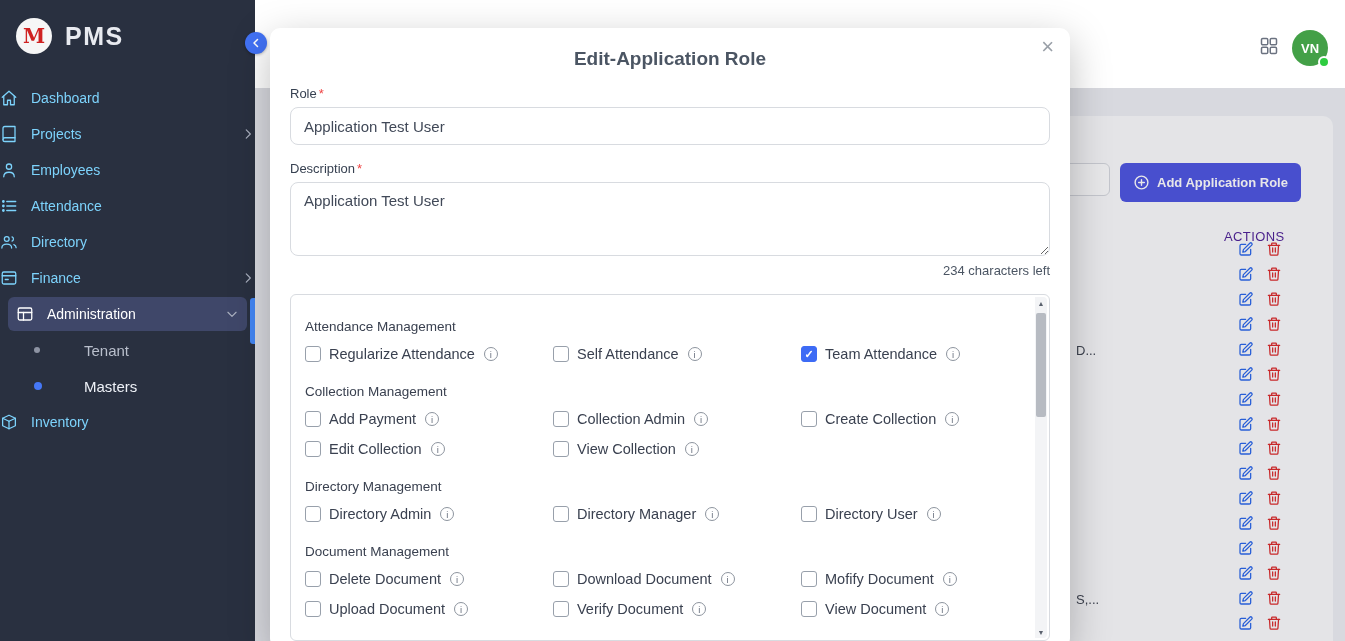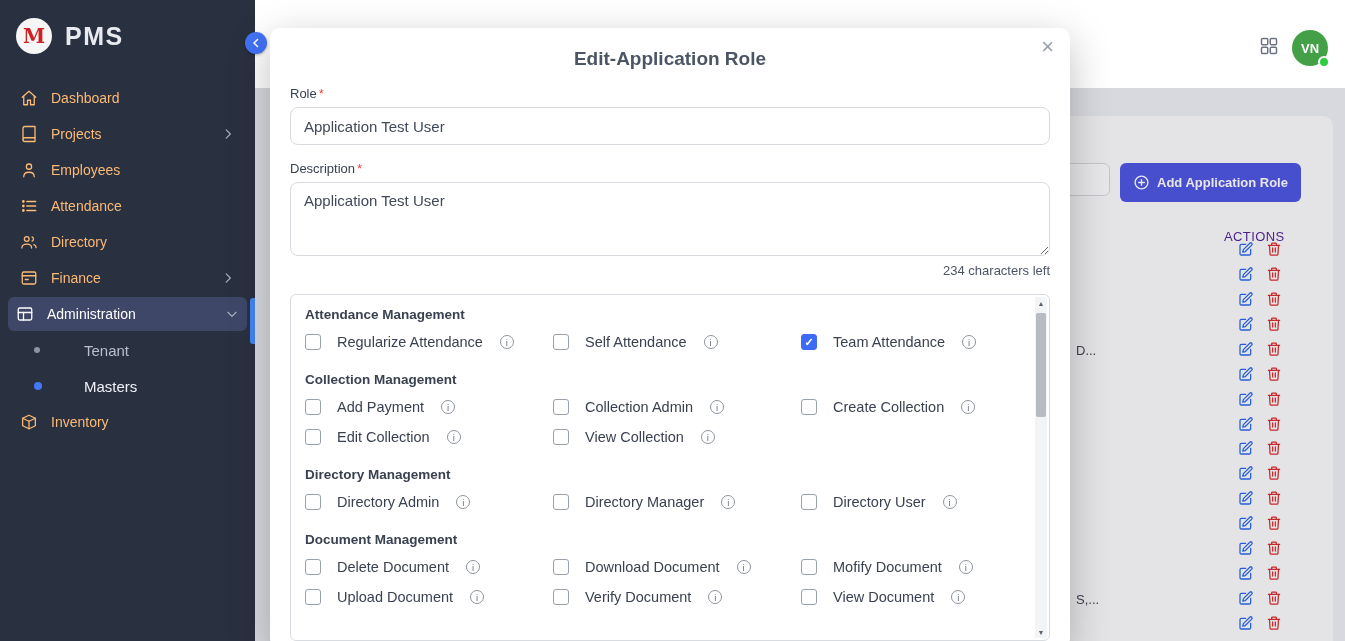--- a/index.html
+++ b/index.html
@@ -13,22 +13,22 @@
   
   .sidebar { position:absolute; left:0; top:0; width:255px; height:641px;
              background:var(--sidebar-bg,#293040); z-index:8; }
   .logo-row { display:flex; align-items:center; gap:13px; padding:18px 16px; }
   .logo-circle { width:36px; height:36px; border-radius:50%; background:#f6f6f6;
                  display:flex; align-items:center; justify-content:center;
                  color:#cf2121; font-weight:bold; font-size:20px;
                  font-family:"DejaVu Serif", serif; }
   .pms-title { color:#e8eaf0; font-size:25px; font-weight:bold; letter-spacing:1.5px; }
   .nav { margin-top:8px; }
-  .nav-item { display:flex; align-items:center; gap:13px; height:36px; padding:0 20px;
-              color:#fdba74; font-size:14px; cursor:pointer; }
+  .nav-item { display:flex; align-items:center; gap:13px; height:36px; padding:0 0;
+              color:#7dd3fc; font-size:14px; cursor:pointer; }
   .nav-item .lbl { flex:1; }
   .nav-item .chev { color:#aab0bf; display:flex; }
   .nav-item.active { background:var(--active-nav,#3f4769); margin:1px 8px; padding:0 8px;
                      border-radius:6px; color:#fff; height:34px; }
   .sub-item { display:flex; align-items:center; height:36px; padding-left:34px;
               color:#b9bfcc; font-size:15px; cursor:pointer; }
   .sub-item.on { color:#eef1f7; }
   .dot { border-radius:50%; margin-right:44px; flex:0 0 auto; }
   .dot.gray { width:6px; height:6px; background:#8d93a3; }
   .dot.blue { width:8px; height:8px; background:#4577f6; margin-right:42px; }
@@ -80,24 +80,24 @@
   .field-label + .field-label, .desc-label { margin-top:16px; }
   .req { color:#ef4444; margin-left:2px; }
   .text-input { width:100%; height:38px; margin-top:6px; border:1px solid #d8dbe0; border-radius:8px;
                 padding:0 13px; font-size:15px; color:#414958; font-family:inherit; outline:none; }
   .textarea { width:100%; height:74px; margin-top:6px; border:1px solid #d8dbe0; border-radius:8px;
               padding:9px 13px; font-size:15px; color:#414958; font-family:inherit; outline:none; }
   .chars-left { text-align:right; font-size:13px; color:#4b5563; margin-top:3px; }
 
   .perm-box { position:relative; margin-top:16px; border:1px solid #d8dbe0; border-radius:6px;
               height:347px; padding:12px 30px 0 14px; overflow:hidden; }
-  .perm-title { font-size:13.5px; font-weight:bold; color:#3a4150; }
+  .perm-title { font-size:13.5px; font-weight:normal; color:#3a4150;margin-top:12px; }
   .perm-grid { display:grid; grid-template-columns:248px 248px 1fr; row-gap:14px;
                margin-top:12px; margin-bottom:22px; }
-  .perm-item { display:flex; align-items:center; gap:16px; font-size:14.5px; color:#3a4150; cursor:pointer; }
+  .perm-item { display:flex; align-items:center; gap:8px; font-size:14.5px; color:#3a4150; cursor:pointer; }
   .cb { width:16px; height:16px; border:1.5px solid #98a0ab; border-radius:3px; background:#fff;
         flex:0 0 auto; display:flex; align-items:center; justify-content:center; }
   .cb.checked { background:var(--cb,#3d6bf5); border-color:var(--cb,#3d6bf5);
                 color:#fff; font-size:11px; font-weight:bold; }
   .info { width:14px; height:14px; border:1px solid #8d949e; border-radius:50%; color:#6b7280;
           font-size:9.5px; display:inline-flex; align-items:center; justify-content:center;
           flex:0 0 auto; margin-left:1px; }
   .vscroll { position:absolute; top:2px; right:2px; bottom:2px; width:12px; background:#f3f4f6;
              border-radius:0 4px 4px 0; }
   .arr { position:absolute; left:0; width:12px; height:12px; color:#5b626e; font-size:7px;

